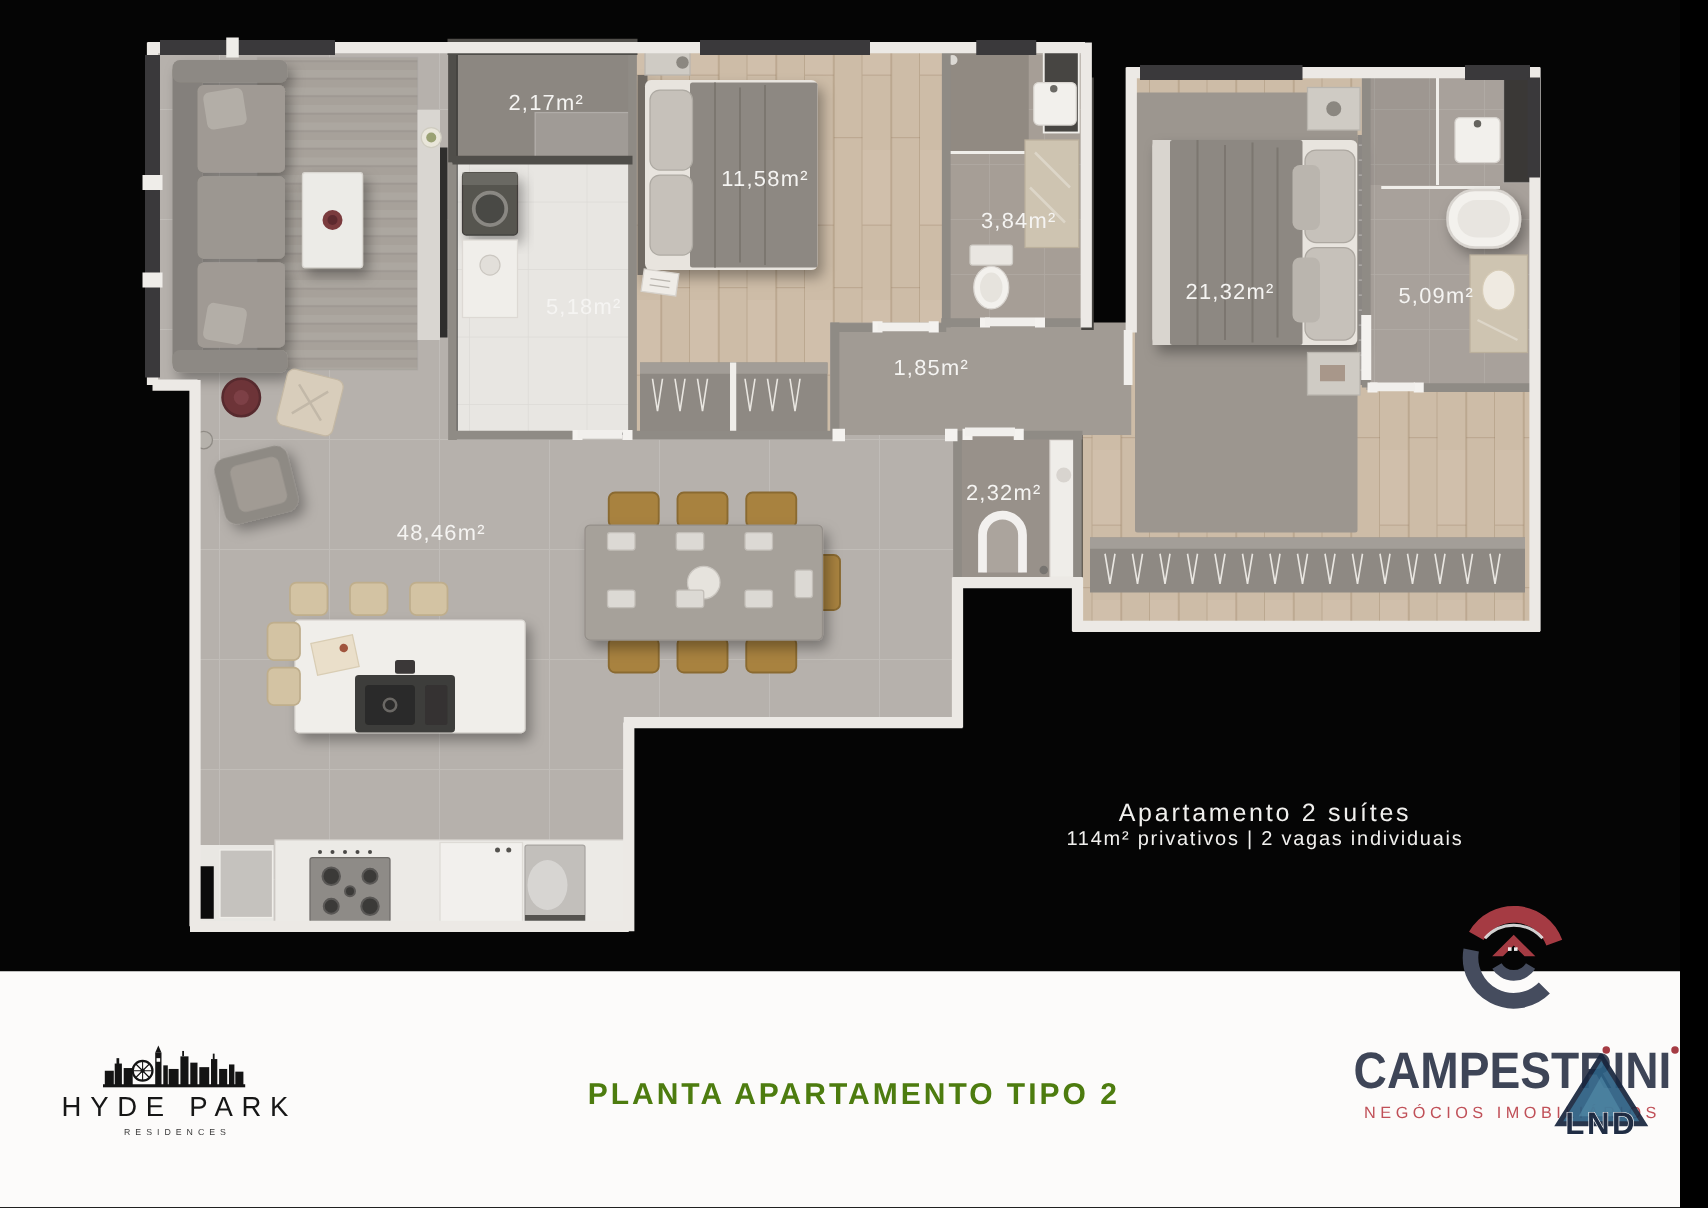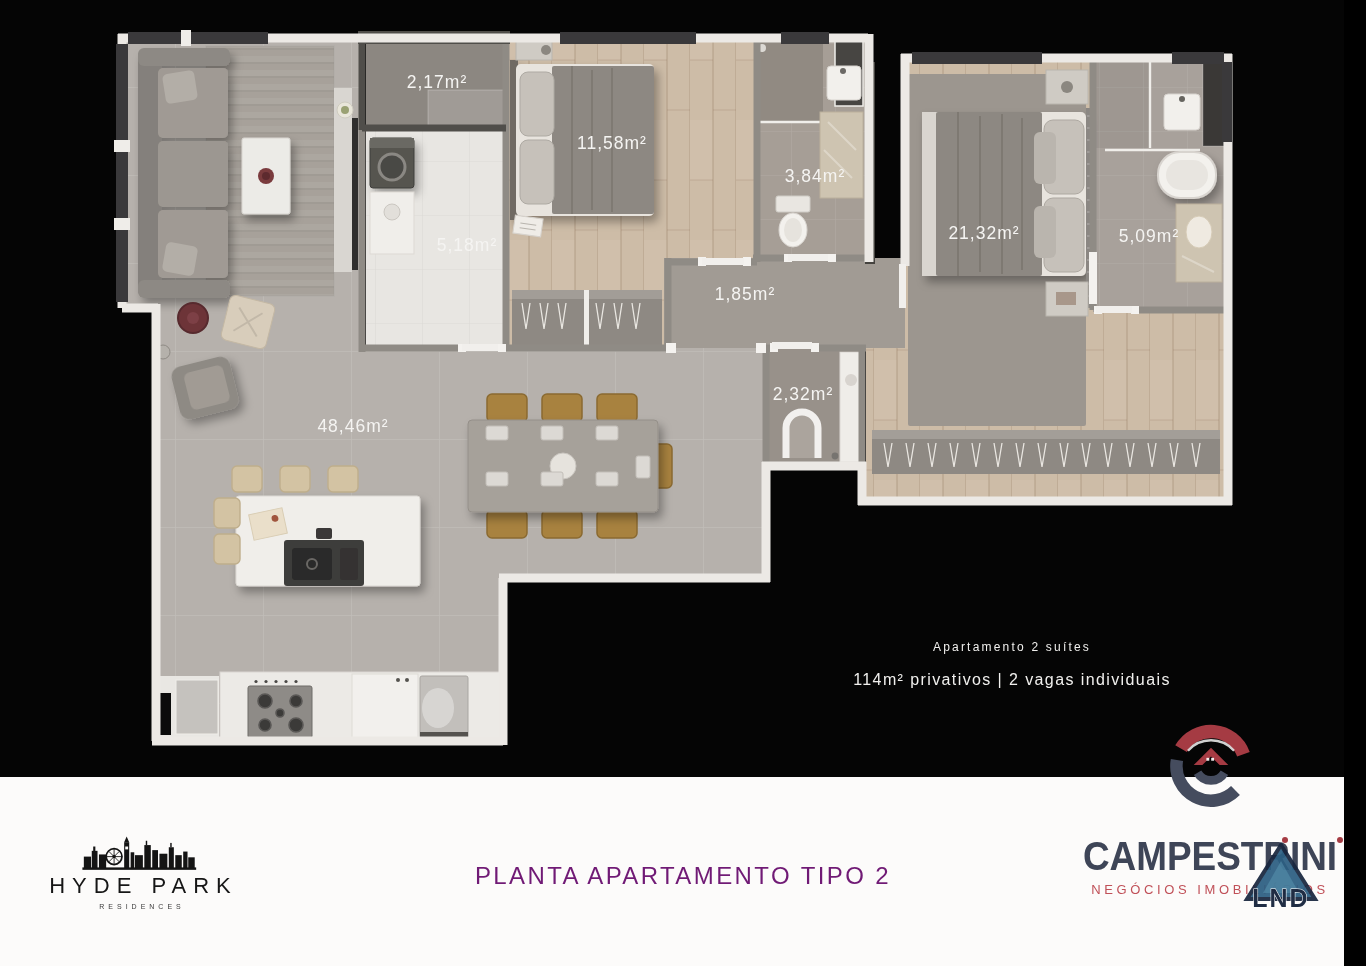--- a/index.html
+++ b/index.html
@@ -1,30 +1,30 @@
 <!DOCTYPE html>
 <html><head>
 <meta charset="utf-8">
 <style>
   html,body{margin:0;padding:0;background:#000;}
   .page{position:relative;width:1344px;height:966px;background:#050505;overflow:hidden;
         font-family:"Liberation Sans",sans-serif;}
   .plan-svg{position:absolute;left:0;top:0;}
   
   .info-block{position:absolute;left:822px;top:640px;width:380px;text-align:center;color:#f1f0ee;}
-  .info-line1{font-size:12px;letter-spacing:2.2px;font-weight:500;}
-  .info-line2{font-size:16px;letter-spacing:1.4px;font-weight:400;margin-top:17px;}
+  .info-line1{font-size:20px;letter-spacing:2.2px;font-weight:500;}
+  .info-line2{font-size:16px;letter-spacing:1.4px;font-weight:400;}
   
   .footer{position:absolute;left:0;top:777px;width:1366px;height:189px;background:#fcfbfa;}
   .hyde{position:absolute;left:30px;top:58px;width:220px;text-align:center;color:#141414;}
   .hyde-skyline{display:block;margin:0 auto;}
   .hyde-name{font-size:22px;letter-spacing:7px;padding-left:7px;margin-top:2px;color:#161616;font-weight:400;}
   .hyde-sub{font-size:7px;letter-spacing:4px;padding-left:4px;margin-top:4px;color:#3a3a3a;}
   .plan-title{position:absolute;left:0;right:0;top:85px;text-align:center;font-size:24px;
-              letter-spacing:2.4px;color:#701a75;font-weight:400;}
+              letter-spacing:2.4px;color:#4d7c0f;font-weight:700;}
   .camp-icon{position:absolute;left:1163px;top:-59px;}
   .camp-name{position:absolute;left:1068px;top:56px;width:284px;text-align:center;
              font-size:41px;font-weight:bold;color:#3e4557;transform:scaleX(.9);letter-spacing:0;}
   .camp-dot{position:absolute;width:6px;height:6px;border-radius:50%;background:#a53b43;top:60px;}
   .camp-dot.d1{left:1282px;}
   .camp-dot.d2{left:1337px;}
   .camp-sub{position:absolute;left:1068px;top:105px;width:284px;text-align:center;
             font-size:13px;letter-spacing:3.6px;color:#c05058;font-weight:500;}
   .lnd{position:absolute;left:1243px;top:66px;z-index:5;opacity:.97;}
 </style>

